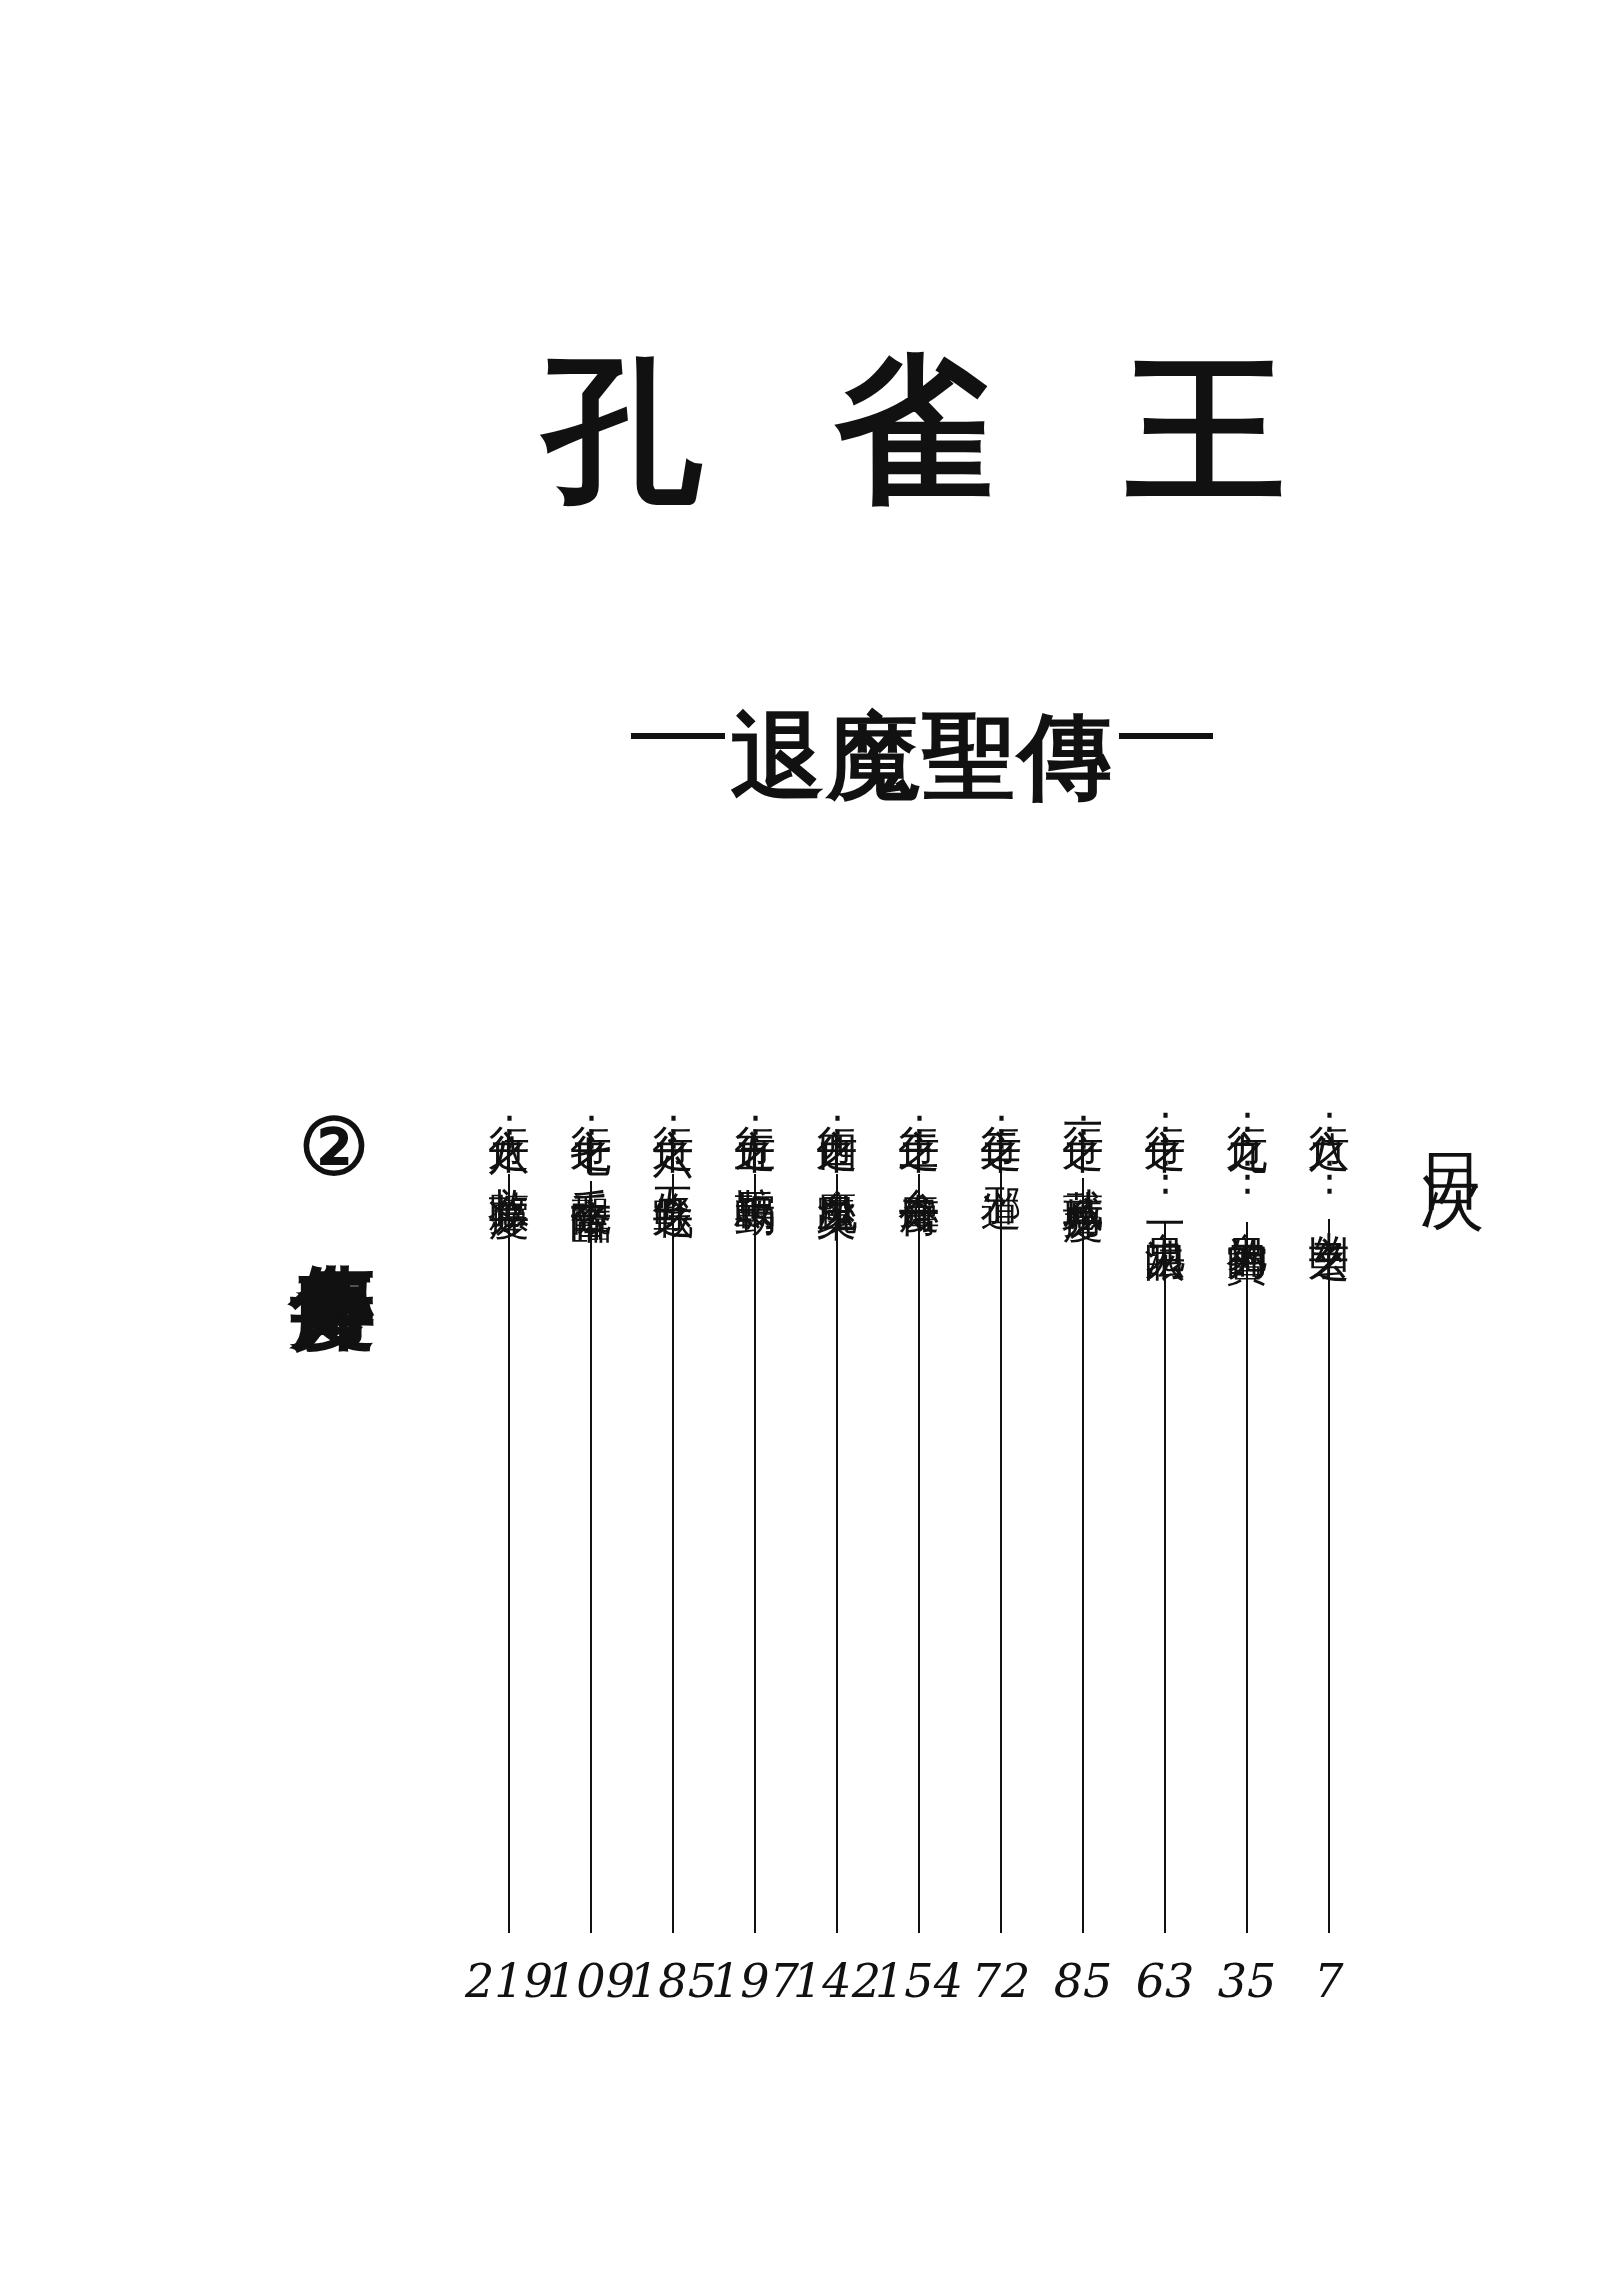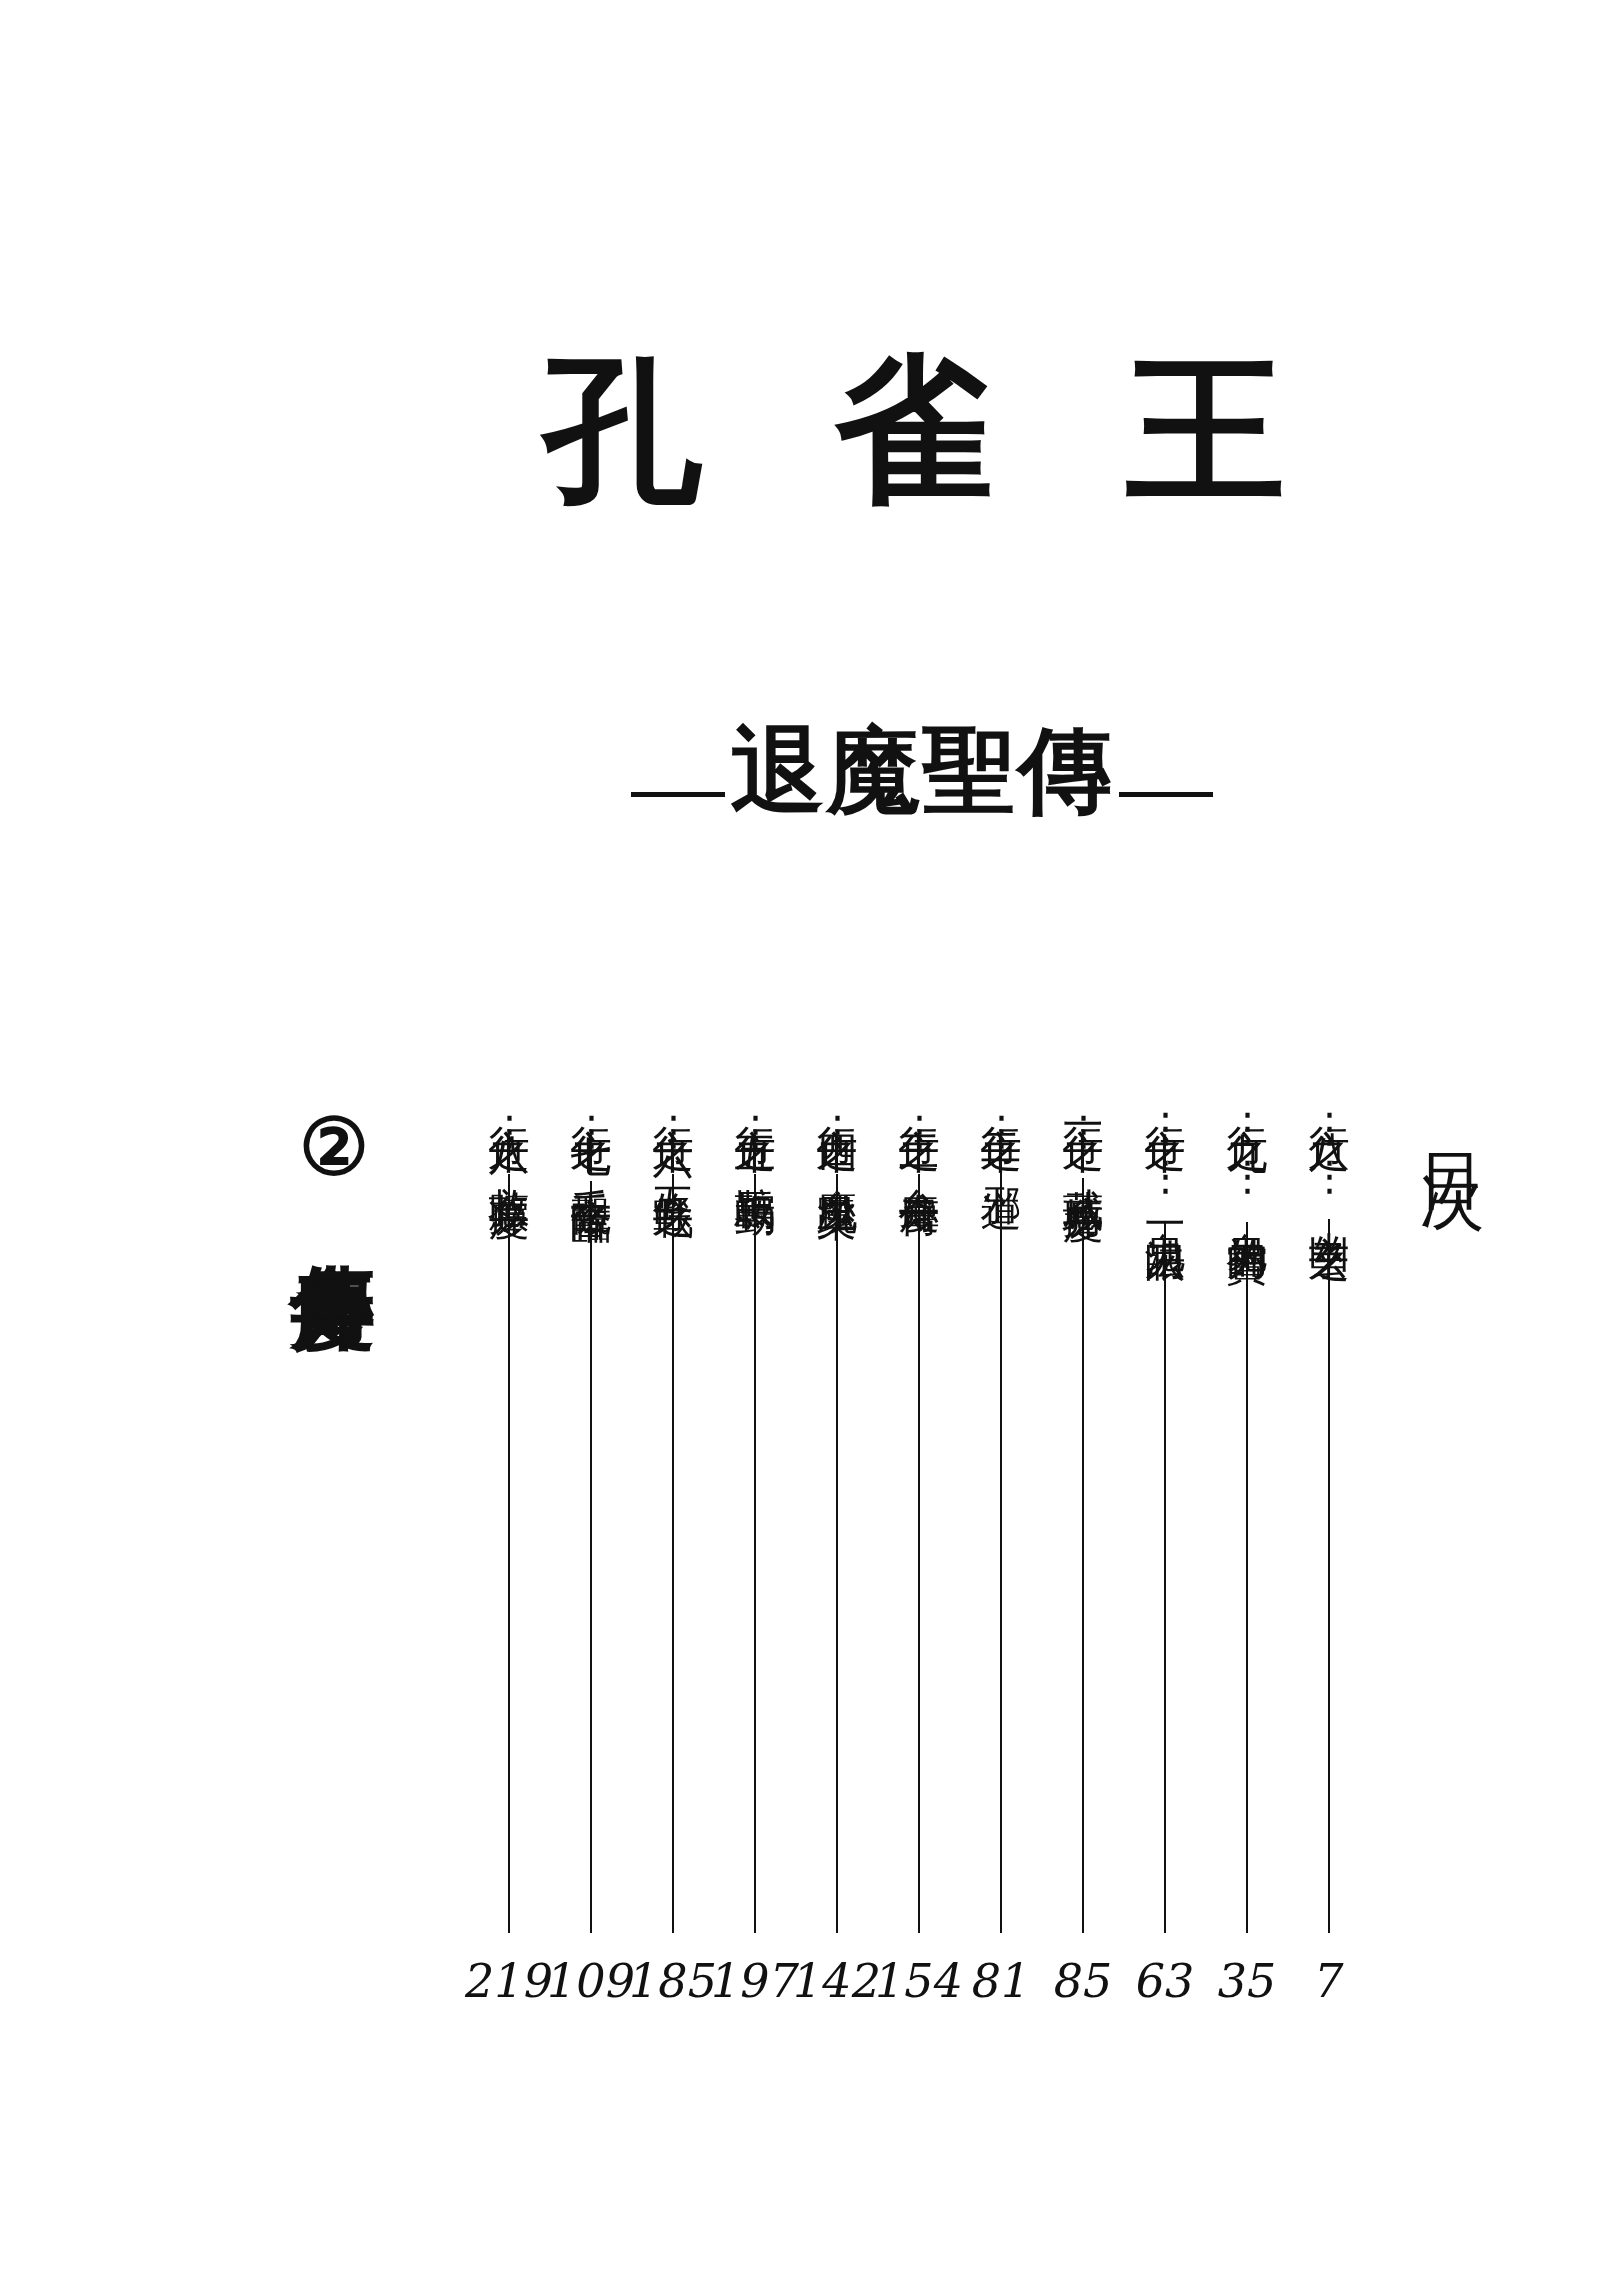--- a/index.html
+++ b/index.html
@@ -30,21 +30,21 @@
   .title-char { display: block; }
 
   
   .subtitle-row {
     position: absolute;
     left: 634px;
     top: 696px;
     width: 576px;
     height: 122px;
     display: flex;
-    align-items: flex-end;
+    align-items: center;
     justify-content: center;
   }
   .subtitle-dash {
     width: 94px;
     height: 5.3px;
     background: #111111;
     flex: 0 0 auto;
     transform: translateY(-21px);
   }
   .subtitle-text {
@@ -182,21 +182,21 @@
       </div>
       <div class="leader-line"></div>
       <div class="page-num">85</div>
     </div>
 
     <div class="toc-col">
       <div class="toc-text">
         <span>行之十二</span><span class="leader-dots">⋮</span><span>邪道</span>
       </div>
       <div class="leader-line"></div>
-      <div class="page-num">81</div>
+      <div class="page-num">72</div>
     </div>
 
     <div class="toc-col">
       <div class="toc-text">
         <span>行之十三</span><span class="leader-dots">⋮</span><span>弁慶奇傳</span>
       </div>
       <div class="leader-line"></div>
       <div class="page-num">154</div>
     </div>
 

